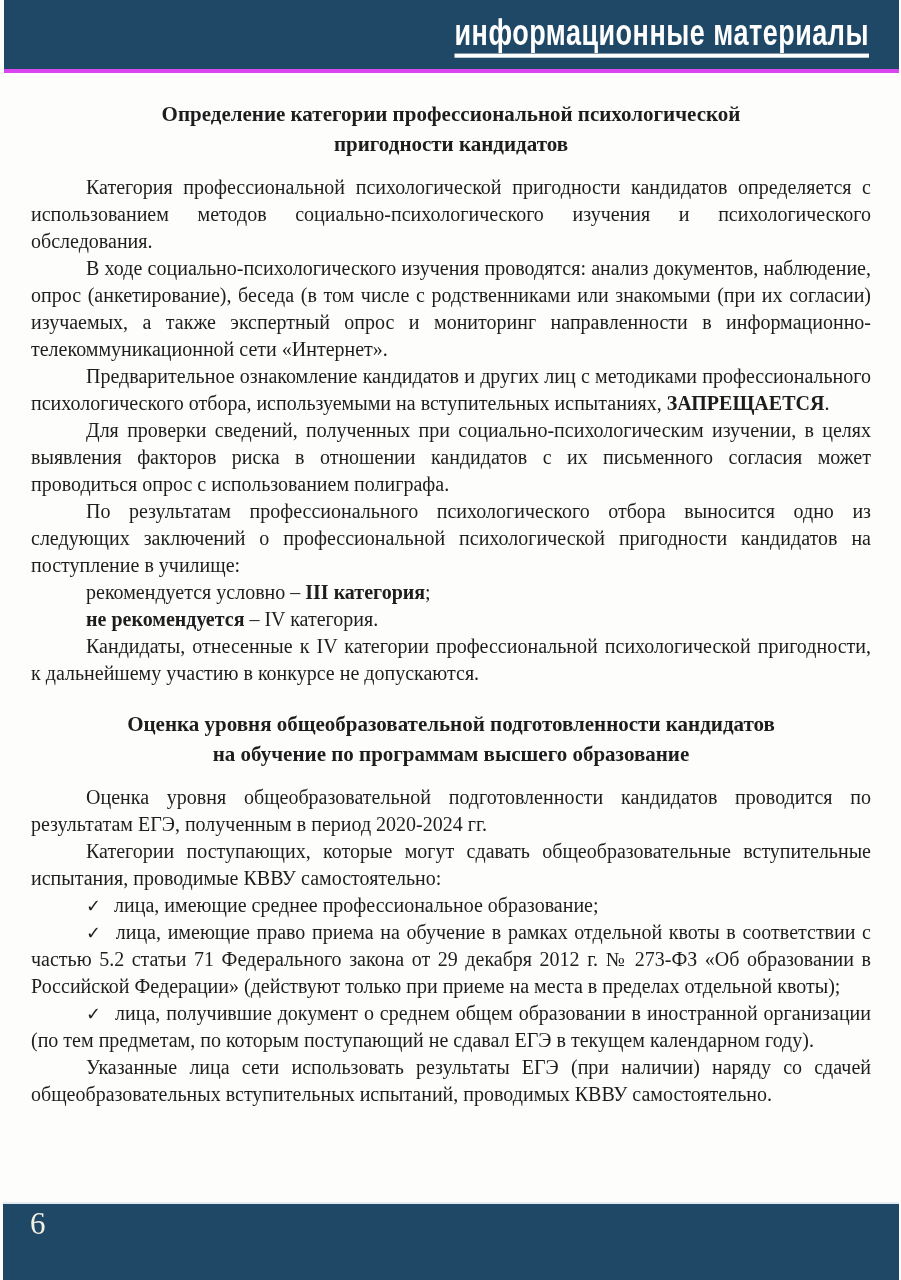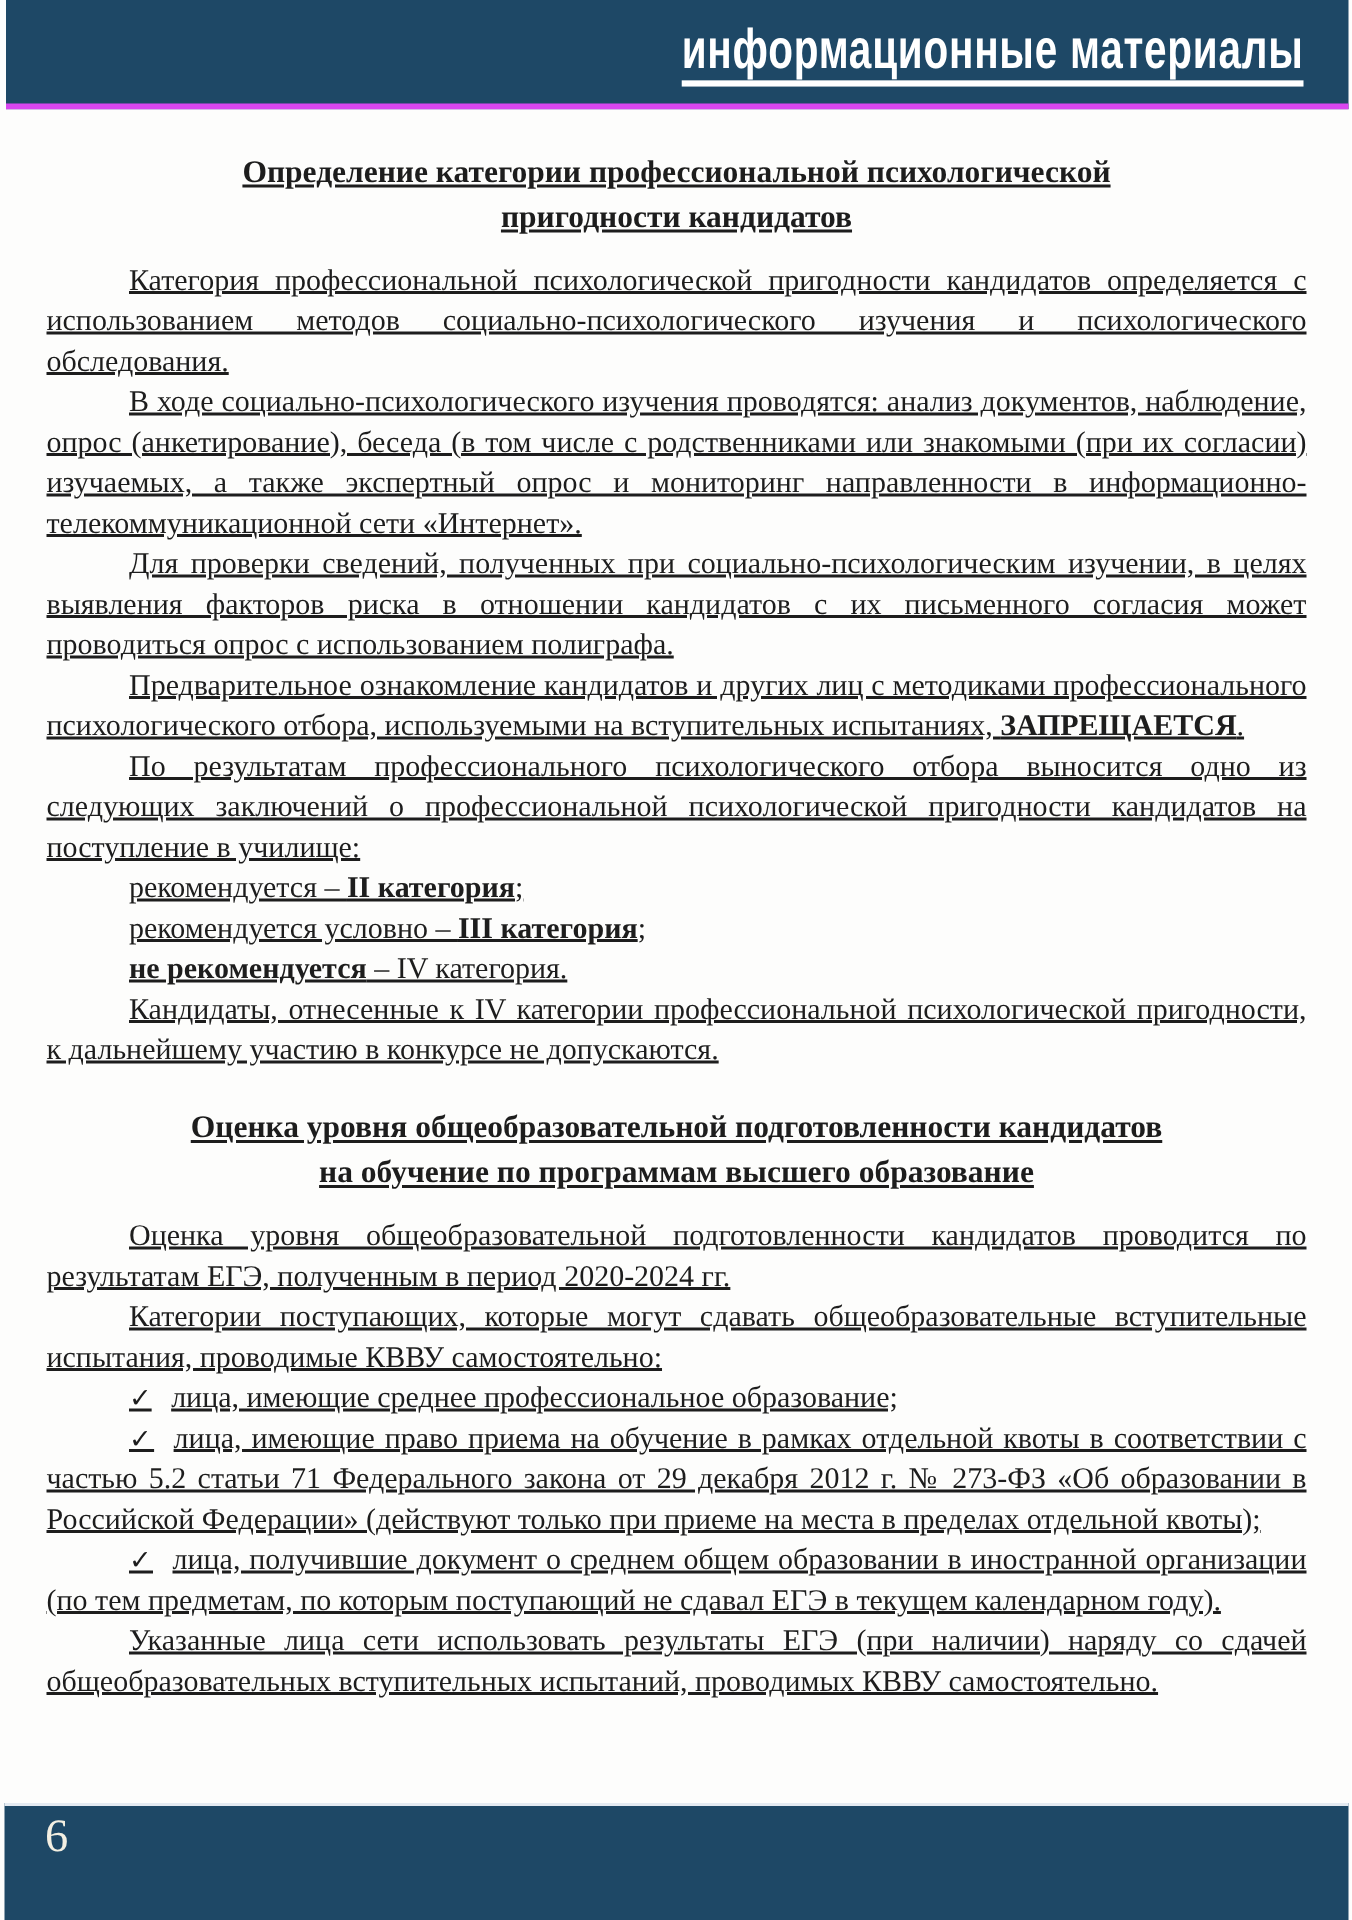--- a/index.html
+++ b/index.html
@@ -39,21 +39,21 @@
     text-underline-offset:6px;
     text-decoration-thickness:3px;
   }
   
   .content {
     flex:1 1 auto;
     padding:26px 30px 0 31px;
     overflow:hidden;
     background:#fdfdfc;
   }
-  .blk { font-size:20px; line-height:27px; margin:0;text-decoration:underline; }
+  .blk { font-size:20px; line-height:27px; margin:0; }
   .blk.h {
     text-align:center; font-weight:bold;
     font-size:21px; line-height:30px;
     margin-bottom:15px;
   }
   .blk.h.gap-top { margin-top:22px; }
   .blk.p { text-align:justify; text-indent:55px; }
   .blk.li { padding-left:55px; }
   .blk.check { text-align:justify; text-indent:55px; }
   .check-mark {
@@ -85,24 +85,23 @@
     <span class="header-title">информационные материалы</span>
   </div>
 
   <div class="content">
       <div class="blk h">
         <div>Определение категории профессиональной психологической</div>
         <div>пригодности кандидатов</div>
       </div>
       <div class="blk p"><span>Категория профессиональной психологической пригодности кандидатов определяется с использованием методов социально-психологического изучения и психологического обследования.</span></div>
       <div class="blk p"><span>В ходе социально-психологического изучения проводятся: анализ документов, наблюдение, опрос (анкетирование), беседа (в том числе с родственниками или знакомыми (при их согласии) изучаемых, а также экспертный опрос и мониторинг направленности в информационно-телекоммуникационной сети «Интернет».</span></div>
+      <div class="blk p"><span>Предварительное ознакомление кандидатов и других лиц с методиками профессионального психологического отбора, используемыми на вступительных испытаниях, </span><b>ЗАПРЕЩАЕТСЯ</b><span>.</span></div>
       <div class="blk p"><span>Для проверки сведений, полученных при социально-психологическим изучении, в целях выявления факторов риска в отношении кандидатов с их письменного согласия может проводиться опрос с использованием полиграфа.</span></div>
-      <div class="blk p"><span>Предварительное ознакомление кандидатов и других лиц с методиками профессионального психологического отбора, используемыми на вступительных испытаниях, </span><b>ЗАПРЕЩАЕТСЯ</b><span>.</span></div>
       <div class="blk p"><span>По результатам профессионального психологического отбора выносится одно из следующих заключений о профессиональной психологической пригодности кандидатов на поступление в училище:</span></div>
-      <div class="blk li"><span>рекомендуется – </span><b>II категория</b><span>;</span></div>
       <div class="blk li"><span>рекомендуется условно – </span><b>III категория</b><span>;</span></div>
       <div class="blk li"><b>не рекомендуется</b><span> – IV категория.</span></div>
       <div class="blk p"><span>Кандидаты, отнесенные к IV категории профессиональной психологической пригодности, к дальнейшему участию в конкурсе не допускаются.</span></div>
       <div class="blk h gap-top">
         <div>Оценка уровня общеобразовательной подготовленности кандидатов</div>
         <div>на обучение по программам высшего образование</div>
       </div>
       <div class="blk p"><span>Оценка уровня общеобразовательной подготовленности кандидатов проводится по результатам ЕГЭ, полученным в период 2020-2024 гг.</span></div>
       <div class="blk p"><span>Категории поступающих, которые могут сдавать общеобразовательные вступительные испытания, проводимые КВВУ самостоятельно:</span></div>
       <div class="blk check"><span class="check-mark">✓</span><span>лица, имеющие среднее профессиональное образование;</span></div>

